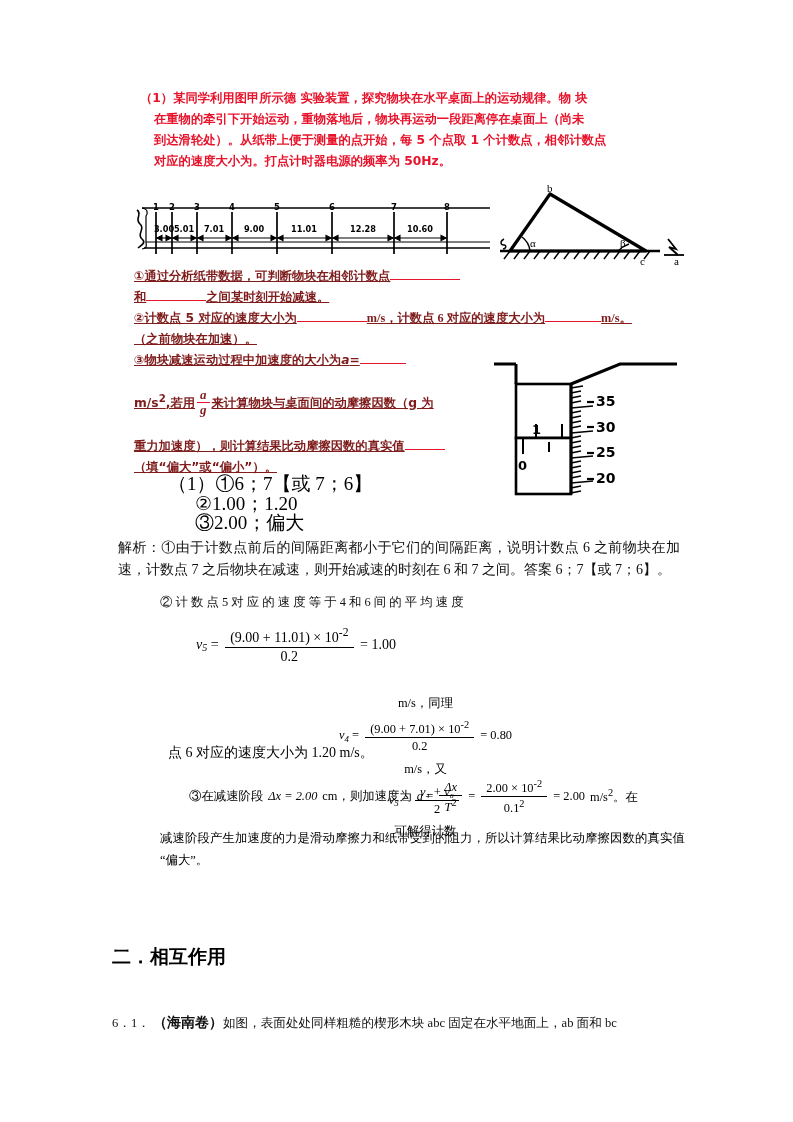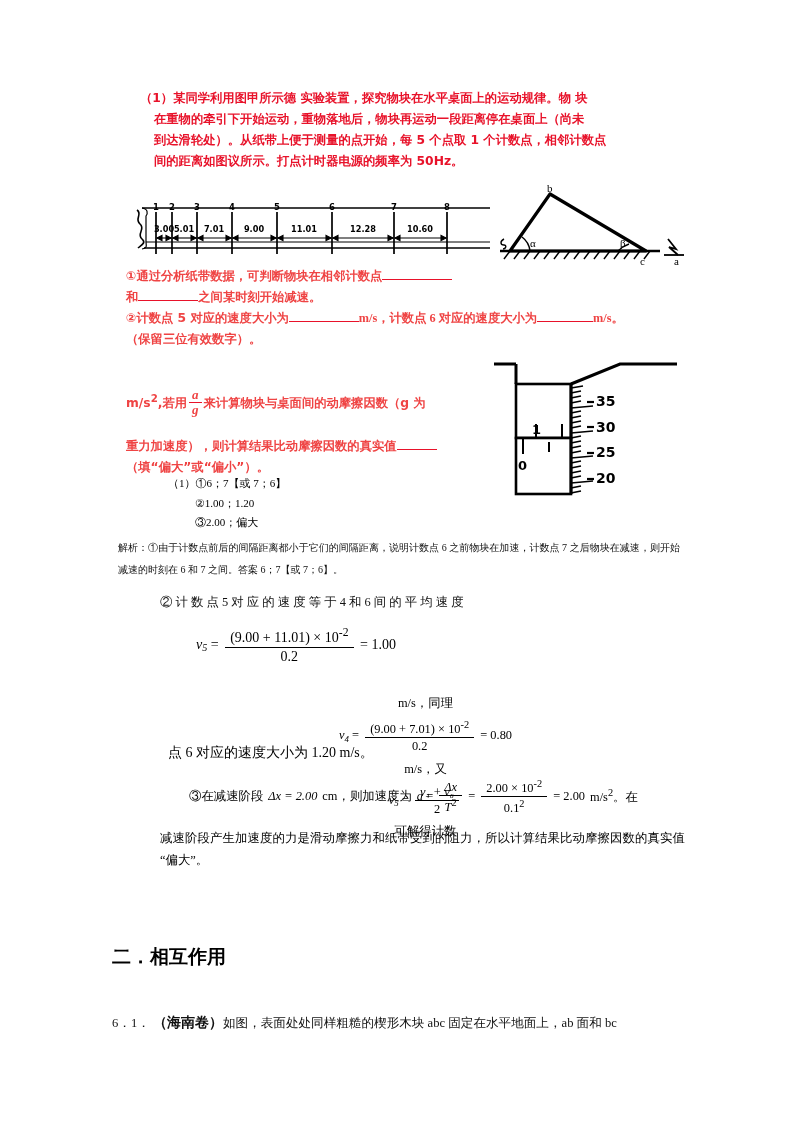--- a/index.html
+++ b/index.html
@@ -30,26 +30,27 @@
 
   
   .tape-fig { position: absolute; left: 134px; top: 196px; width: 360px; height: 62px; }
   .tape-fig svg { display: block; }
 
   
   .wedge-fig { position: absolute; left: 498px; top: 183px; width: 192px; height: 84px; }
 
   
   .q2-red {
-    position: absolute; left: 126px; top: 266px; width: 560px;
-    color: #ef4444;
+    position: absolute; left: 134px; top: 266px; width: 560px;
+    color: #7f1d1d;
     font-family: "DejaVu Sans", "Liberation Sans", sans-serif;
     font-weight: bold;
     font-size: 12.3px;
     line-height: 21px;
+    text-decoration: underline;
   }
   .q2-red .ln { display: block; white-space: nowrap; }
   .blank-u { display: inline-block; border-bottom: 1.4px solid #e8122a; vertical-align: baseline; }
   .bl-70 { width: 70px; } .bl-60 { width: 60px; } .bl-56 { width: 56px; }
   .bl-46 { width: 46px; } .bl-40 { width: 40px; }
   .unit-l { font-family: "Liberation Serif", serif; font-weight: bold; }
 
   
   .frac {
     display: inline-block; vertical-align: -0.55em;
@@ -59,30 +60,30 @@
   .frac .num { display: block; border-bottom: 1.5px solid #e8122a; padding: 0 3px; font-size: 13px; }
   .frac .den { display: block; padding: 0 3px; font-size: 13px; }
 
   
   .micro-fig { position: absolute; left: 492px; top: 362px; width: 200px; height: 135px; }
 
   
   .ans {
     position: absolute; left: 168px; top: 474px; width: 400px;
     font-family: "Liberation Serif", "DejaVu Serif", serif;
-    font-size: 11px; line-height: 19.5px; color: #000;
+    font-size: 19px; line-height: 19.5px; color: #000;
   }
   .ans .ln { display: block; white-space: nowrap; }
   .ans .ind2 { padding-left: 27px; }
 
   
   .jiexi {
     position: absolute; left: 118px; top: 537px; width: 562px;
     font-family: "Liberation Serif", "DejaVu Serif", serif;
-    font-size: 10px; line-height: 21.5px; color: #111;
+    font-size: 14px; line-height: 21.5px; color: #111;
     text-align: justify;
   }
   .jiexi p { margin: 0; }
 
   .para-2 {
     position: absolute; left: 160px; top: 594px; width: 520px;
     font-family: "Liberation Serif", "DejaVu Serif", serif;
     font-size: 12.4px; color: #111;
     display: flex; justify-content: space-between;
   }
@@ -117,21 +118,21 @@
 </style>
 </head>
 <body>
 
 <div class="page">
 
   <div class="q-red">
     <span class="ind">（1）某同学利用图甲所示德 实验装置，探究物块在水平桌面上的运动规律。物    块</span>
     <span class="hang">在重物的牵引下开始运动，重物落地后，物块再运动一段距离停在桌面上（尚未</span>
     <span class="hang">到达滑轮处）。从纸带上便于测量的点开始，每 5 个点取 1 个计数点，相邻计数点</span>
-    <span class="hang">间的距离如图议所示。打点计时器电源的频率为 50Hz。</span>
+    <span class="hang">对应的速度大小为。打点计时器电源的频率为 50Hz。</span>
   </div>
 
   <div class="tape-fig">
     <svg width="360" height="62" viewBox="0 0 360 62">
 
       <path d="M3,14 C9,18 0,23 6,28 C12,33 2,38 8,43 C13,47 6,50 4,52" stroke="#000" stroke-width="1.6" fill="none"></path>
 
       <path d="M8,12 L356,12" stroke="#000" stroke-width="1.3" fill="none"></path>
       <path d="M8,12 C14,13 14,17 12,20 L12,46 C12,49 14,52 8,53" stroke="#000" stroke-width="1.2" fill="none"></path>
       <path d="M10,52 L356,52" stroke="#000" stroke-width="1.6" fill="none"></path>
@@ -235,21 +236,22 @@
         <text x="32" y="64">α</text>
         <text x="122" y="64">β</text>
       </g>
     </svg>
   </div>
 
   <div class="q2-red">
     <span class="ln"><span>①通过分析纸带数据，可判断物块在相邻计数点</span><span class="blank-u bl-70"></span></span>
     <span class="ln"><span>和</span><span class="blank-u bl-60"></span><span>之间某时刻开始减速。</span></span>
     <span class="ln"><span>②计数点 5 对应的速度大小为</span><span class="blank-u bl-70"></span><span class="unit-l">m/s，计数点 6 对应的速度大小为</span><span class="blank-u bl-56"></span><span class="unit-l">m/s。</span></span>
-    <span class="ln">（保留三位有效数字）。</span>
+    <span class="ln">（之前物块在加速）。</span>
+    <span class="ln"><span>③物块减速运动过程中加速度的大小为</span><i>a</i><span>=</span><span class="blank-u bl-46"></span></span>
   </div>
 
   <div class="q2-red" style="top:388px;">
     <span class="ln"><span>m/s</span><sup>2</sup><span>,若用</span><span class="frac"><span class="num">a</span><span class="den">g</span></span><span>来计算物块与桌面间的动摩擦因数（g 为</span></span>
   </div>
   <div class="q2-red" style="top:436px;">
     <span class="ln"><span>重力加速度），则计算结果比动摩擦因数的真实值</span><span class="blank-u bl-40"></span></span>
     <span class="ln">（填“偏大”或“偏小”）。</span>
   </div>
 

